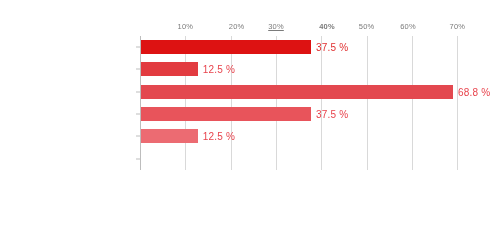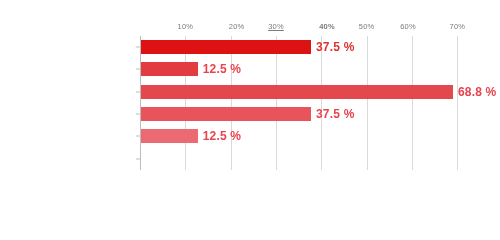--- a/index.html
+++ b/index.html
@@ -79,22 +79,22 @@
     left: 141px;
     top: 50%;
     transform: translateY(-50%);
     height: 14px;
   }
 
   .bar-value {
     position: absolute;
     top: 50%;
     transform: translateY(-50%);
-    font-size: 12px;
-    font-weight: bold;
+    font-size: 10px;
+    font-weight: normal;
     color: #e8434c;
     white-space: nowrap;
     letter-spacing: 0.2px;
   }
 </style>
 </head>
 <body>
 
 <div id="chart-root">
 

